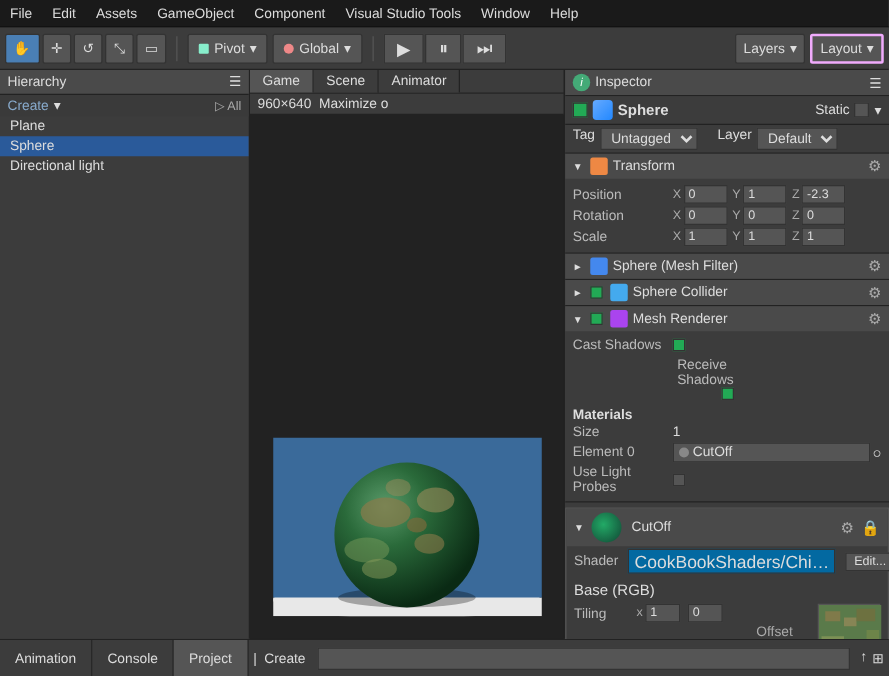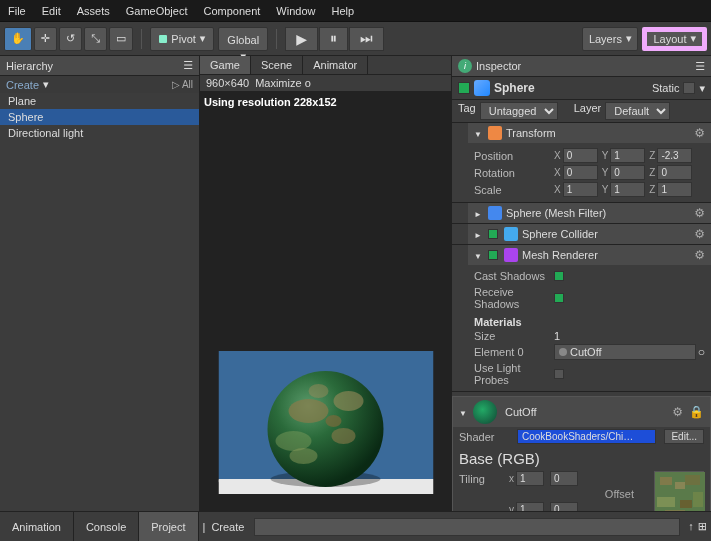--- a/index.html
+++ b/index.html
@@ -10,26 +10,26 @@
     .menu-item { padding: 2px 8px; color: #ddd; cursor: pointer; font-size: 11px; }
 
     
     #toolbar { background: #3c3c3c; display: flex; align-items: center; height: 34px; border-bottom: 1px solid #222; padding: 2px 4px; gap: 4px; }
     .tool-btn { background: #555; border: 1px solid #333; color: #ddd; padding: 2px 6px; cursor: pointer; font-size: 11px; border-radius: 2px; height: 24px; display: flex; align-items: center; }
     .tool-btn.active { background: #4a7fb5; }
     .tool-group { display: flex; gap: 2px; }
     .toolbar-separator { width: 1px; background: #555; height: 20px; margin: 0 4px; }
     .pivot-btn { background: #555; border: 1px solid #333; color: #ddd; padding: 2px 8px; cursor: pointer; font-size: 11px; border-radius: 2px; height: 24px; display: flex; align-items: center; gap: 4px; }
     .pivot-btn .dot { width: 8px; height: 8px; background: #8ec; border-radius: 1px; }
-    .global-btn { background: #555; border: 1px solid #333; color: #ddd; padding: 2px 8px; cursor: pointer; font-size: 11px; border-radius: 2px; height: 24px; display: flex; align-items: center; gap: 4px; flex-direction: column; }
+    .global-btn { background: #555; border: 1px solid #333; color: #ddd; padding: 2px 8px; cursor: pointer; font-size: 11px; border-radius: 2px; height: 24px; display: flex; align-items: center; gap: 4px; }
     .global-btn .dot { width: 8px; height: 8px; background: #e88; border-radius: 50%; }
     .play-group { display: flex; gap: 1px; }
     .play-btn { background: #555; border: 1px solid #333; color: #ddd; padding: 2px 10px; cursor: pointer; font-size: 14px; height: 24px; display: flex; align-items: center; justify-content: center; }
     .layers-dropdown { background: #555; border: 1px solid #333; color: #ddd; padding: 2px 6px; cursor: pointer; font-size: 11px; border-radius: 2px; height: 24px; display: flex; align-items: center; gap: 4px; }
-    .layout-dropdown { background: #555; border: 5px solid #f0abfc; color: #ddd; padding: 2px 6px; cursor: pointer; font-size: 11px; border-radius: 2px; height: 24px; display: flex; align-items: center; gap: 4px; }
+    .layout-dropdown { background: #555; border: 2px solid #f0abfc; color: #ddd; padding: 2px 6px; cursor: pointer; font-size: 11px; border-radius: 2px; height: 24px; display: flex; align-items: center; gap: 4px; }
     .spacer { flex: 1; }
 
     
     #main { display: flex; height: calc(541px - 22px - 34px - 30px); }
 
     
     #hierarchy { width: 200px; background: #3c3c3c; border-right: 1px solid #222; display: flex; flex-direction: column; }
     .panel-header { background: #4a4a4a; padding: 3px 6px; font-size: 11px; border-bottom: 1px solid #222; display: flex; align-items: center; justify-content: space-between; }
     .create-bar { background: #3a3a3a; padding: 2px 6px; display: flex; align-items: center; gap: 4px; }
     .create-btn { color: #8ac; cursor: pointer; font-size: 11px; }
@@ -52,21 +52,21 @@
     .inspector-obj-row { display: flex; align-items: center; padding: 3px 6px; background: #3c3c3c; gap: 4px; border-bottom: 1px solid #222; }
     .checkbox { width: 12px; height: 12px; background: #555; border: 1px solid #333; display: inline-block; }
     .checkbox.checked { background: #2a5; }
     .obj-icon { width: 16px; height: 16px; background: #888; border-radius: 2px; }
     .obj-name { flex: 1; font-size: 12px; font-weight: bold; }
     .static-label { font-size: 11px; color: #ddd; }
     .tag-layer-row { display: flex; align-items: flex-start; padding: 2px 6px; gap: 4px; border-bottom: 1px solid #222; font-size: 11px; }
     .mini-dropdown { background: #555; border: 1px solid #333; padding: 1px 4px; font-size: 11px; color: #ddd; }
 
     
-    .component-section { border-bottom: 1px solid #222; padding-left: 16px; }
+    .component-section { border-bottom: 1px solid #222; }
     .component-header { background: #4a4a4a; padding: 3px 6px; display: flex; align-items: center; gap: 4px; font-size: 11px; cursor: pointer; }
     .component-body { padding: 4px 6px; }
     .prop-row { display: flex; align-items: center; padding: 1px 0; font-size: 11px; }
     .prop-label { width: 80px; color: #bbb; flex-shrink: 0; }
     .prop-values { display: flex; gap: 4px; flex: 1; }
     .prop-xyz { display: flex; align-items: center; gap: 2px; }
     .prop-xyz-label { color: #aaa; font-size: 10px; }
     .prop-xyz-val { background: #555; border: 1px solid #333; padding: 1px 3px; font-size: 10px; color: #ddd; width: 35px; }
     .gear-icon { font-size: 12px; color: #aaa; margin-left: auto; cursor: pointer; }
     .checkbox-small { width: 10px; height: 10px; background: #2a5; border: 1px solid #333; display: inline-block; }
@@ -77,21 +77,21 @@
     .mat-label { width: 80px; color: #bbb; }
     .mat-val { flex: 1; background: #555; border: 1px solid #333; padding: 1px 4px; color: #ddd; display: flex; align-items: center; gap: 3px; }
     .mat-dot { width: 8px; height: 8px; background: #888; border-radius: 50%; }
 
     
     .cutoff-block { margin: 4px 0; background: #3c3c3c; border: 1px solid #555; }
     .cutoff-header { background: #4a4a4a; padding: 3px 6px; display: flex; align-items: center; gap: 4px; font-size: 11px; }
     .cutoff-icon { width: 24px; height: 24px; border-radius: 50%; background: radial-gradient(circle at 40% 40%, #2a6, #143); margin-right: 4px; }
     .shader-row { display: flex; align-items: center; padding: 2px 6px; font-size: 11px; gap: 8px; }
     .shader-label { width: 50px; color: #bbb; }
-    .shader-val { flex: 1; background: #1d4ed8; border: 1px solid #333; padding: 1px 4px; color: #ddd; font-size: 10px; }
+    .shader-val { flex: 1; background: #0369a1; border: 1px solid #333; padding: 1px 4px; color: #ddd; font-size: 14px; }
     .edit-btn { background: #555; border: 1px solid #333; color: #ddd; padding: 1px 6px; font-size: 10px; cursor: pointer; }
     .texture-block { padding: 4px 6px; }
     .texture-row { display: flex; align-items: flex-start; gap: 16px; }
     .texture-label-col { flex: 1; }
     .tiling-row { display: flex; align-items: center; font-size: 11px; margin-bottom: 2px; }
     .tiling-label { width: 50px; color: #bbb; }
     .tiling-vals { display: flex; gap: 4px; }
     .tiling-item { display: flex; align-items: center; gap: 2px; }
     .tiling-axis { font-size: 10px; color: #aaa; }
     .tiling-val { background: #555; border: 1px solid #333; padding: 1px 3px; font-size: 10px; color: #ddd; width: 28px; }
@@ -121,20 +121,21 @@
   </style>
 </head>
 <body>
 
 <div id="menu-bar">
   <div class="menu-item">File</div>
   <div class="menu-item">Edit</div>
   <div class="menu-item">Assets</div>
   <div class="menu-item">GameObject</div>
   <div class="menu-item">Component</div>
+  <div class="menu-item">Visual Studio Tools</div>
   <div class="menu-item">Window</div>
   <div class="menu-item">Help</div>
 </div>
 
 <div id="toolbar">
   <div class="tool-group">
     <div class="tool-btn active">✋</div>
     <div class="tool-btn">✛</div>
     <div class="tool-btn">↺</div>
     <div class="tool-btn">⤡</div>
@@ -191,21 +192,20 @@
     <div class="view-tabs">
       <div class="view-tab active">Game</div>
       <div class="view-tab">Scene</div>
       <div class="view-tab">Animator</div>
     </div>
     <div class="view-toolbar">
       <span>960×640</span>
       <span>Maximize o</span>
     </div>
     <div class="view-content">
-      <span class="res-text">Using resolution 228x152</span>
 
       <div class="sphere-container">
         <svg width="215" height="143" viewBox="0 0 215 143" xmlns="http://www.w3.org/2000/svg">
 
           <ellipse cx="107" cy="130" rx="107" ry="15" fill="#e8e8e8"></ellipse>
           <rect x="0" y="128" width="215" height="15" fill="#e8e8e8"></rect>
 
           <rect x="0" y="0" width="215" height="128" fill="#3a6a9a"></rect>
 
           <ellipse cx="107" cy="128" rx="55" ry="8" fill="rgba(0,0,0,0.3)"></ellipse>
@@ -346,21 +346,21 @@
         <span class="checkbox-small"></span>
         <span class="renderer-icon" style="margin-left:2px;"></span>
         <span>Mesh Renderer</span>
         <span class="gear-icon">⚙</span>
       </div>
       <div class="component-body">
         <div class="prop-row">
           <span class="prop-label">Cast Shadows</span>
           <span class="checkbox-small"></span>
         </div>
-        <div class="prop-row" style="margin-top:2px;">
+        <div class="prop-row" style="margin-top:2px;flex-direction:column;">
           <span class="prop-label">Receive Shadows</span>
           <span class="checkbox-small"></span>
         </div>
         <div class="prop-row" style="margin-top:4px;">
           <span style="font-size:11px; color:#ddd; font-weight:bold;">Materials</span>
         </div>
         <div class="prop-row">
           <span class="prop-label">Size</span>
           <span>1</span>
         </div>
@@ -387,21 +387,21 @@
         <span class="gear-icon">⚙</span>
         <span style="margin-left:2px; font-size:12px;">🔒</span>
       </div>
       <div class="shader-row">
         <span class="shader-label">Shader</span>
         <span class="shader-val">CookBookShaders/Chi…</span>
         <button class="edit-btn">Edit...</button>
       </div>
 
       <div class="texture-block">
-        <div style="font-size:15px; margin-bottom:4px;">Base (RGB)</div>
+        <div style="font-size:12px; margin-bottom:4px;">Base (RGB)</div>
         <div class="texture-row">
           <div class="texture-label-col">
             <div class="tiling-row">
               <span class="tiling-label">Tiling</span>
               <div class="tiling-vals">
                 <div class="tiling-item">
                   <span class="tiling-axis">x</span>
                   <input class="tiling-val" value="1" style="">
                 </div>
                 <div class="tiling-item">

